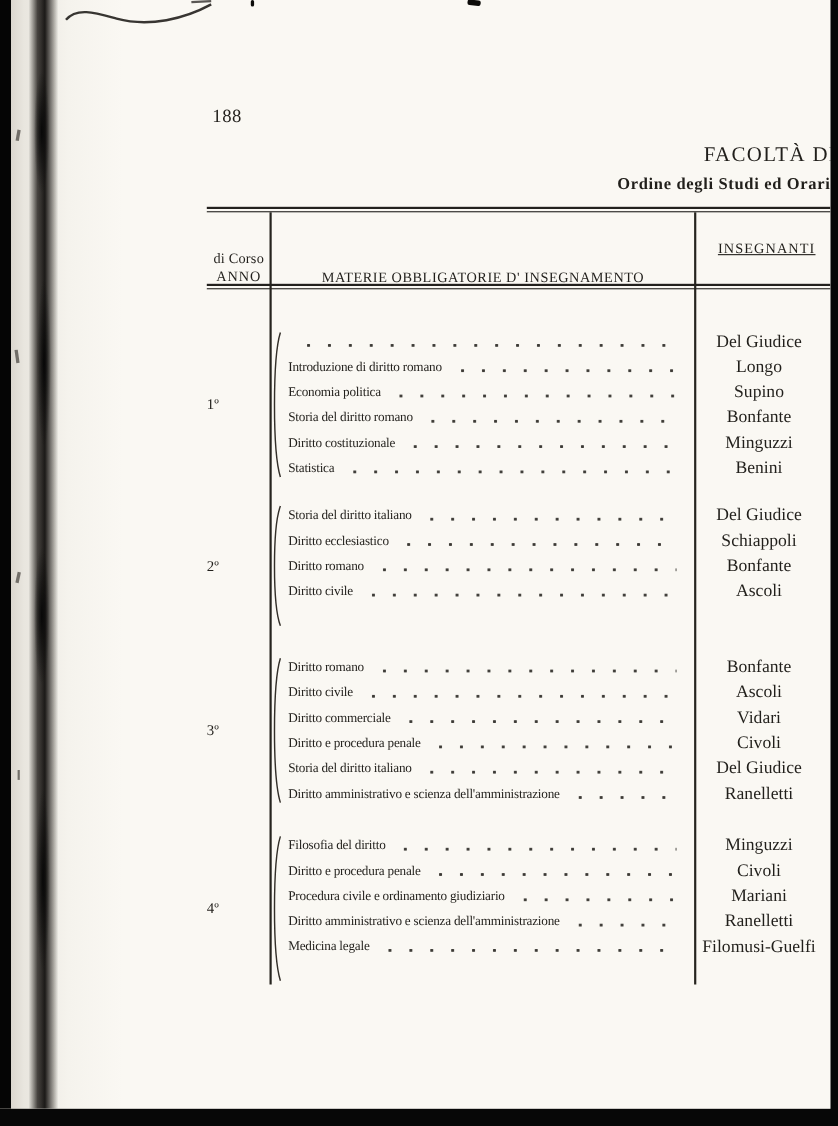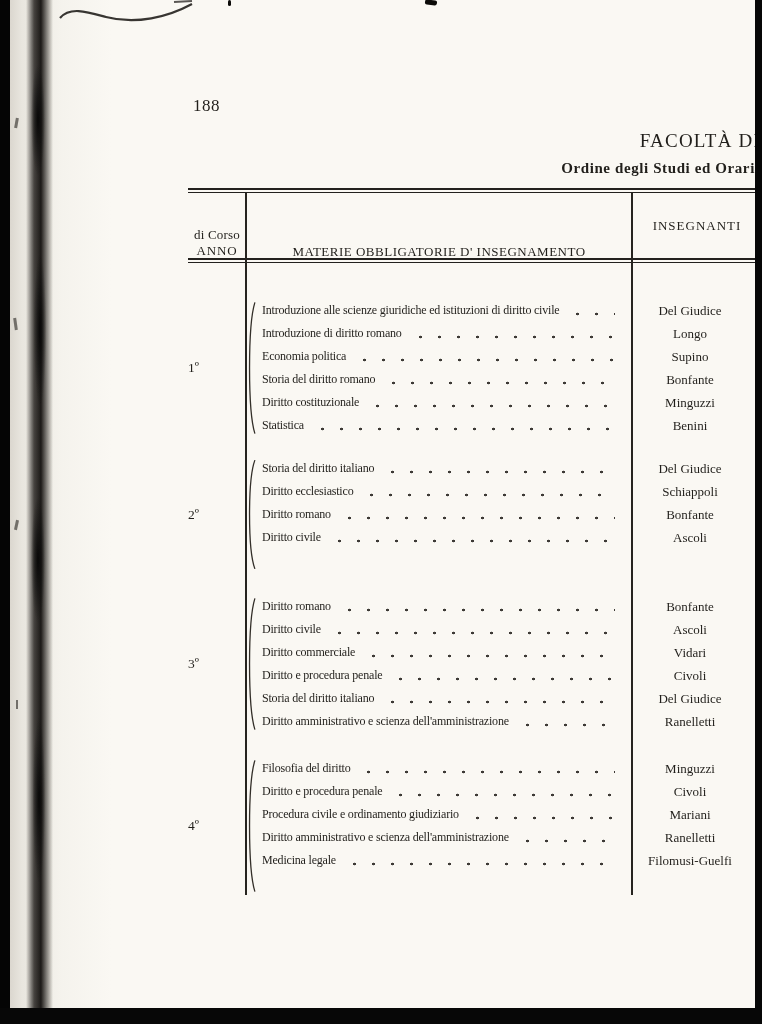--- a/index.html
+++ b/index.html
@@ -25,37 +25,37 @@
 
   .double-rule{position:absolute;left:188px;right:0;height:6px;border-top:2.5px solid #23211e;}
   .double-rule::after{content:"";display:block;height:1px;background:#23211e;margin-top:2px;}
   .rule-top{top:188px;}
   .rule-mid{top:258px;}
 
   .hdr{position:absolute;font-size:13px;text-align:center;letter-spacing:.8px;white-space:nowrap;}
   .hdr-anno{left:188px;width:58px;top:207px;margin-top:36px;}
   .hdr-corso{left:188px;width:58px;top:227px;letter-spacing:.2px;}
   .hdr-materie{left:246px;width:386px;top:218px;letter-spacing:.5px;margin-top:26px;}
-  .hdr-insegnanti{left:632px;width:130px;top:218px;letter-spacing:1px;}
+  .hdr-insegnanti{left:632px;width:130px;top:218px;letter-spacing:1px;text-decoration:underline;}
 
   .vline{position:absolute;top:193px;height:702px;width:1.5px;background:#26241f;}
   .vline-1{left:245px;}
   .vline-2{left:631px;}
 
   .group{position:absolute;left:188px;right:0;}
   .year{position:absolute;left:0;top:50%;transform:translateY(-50%);width:56px;text-align:left;font-size:13.5px;}
   .brace{position:absolute;left:57px;top:2px;height:calc(100% - 4px);width:11px;}
   .brace path{stroke:#332f29;fill:none;stroke-width:1.3;vector-effect:non-scaling-stroke;}
   .rows{position:absolute;left:0;top:0;right:0;}
   .row{display:flex;align-items:center;height:23px;padding-left:74px;}
   .subject{font-size:12px;letter-spacing:-0.2px;white-space:nowrap;flex:0 0 auto;}
   .leader{flex:1 1 0;min-width:0;height:100%;margin:0 10px 0 7px;
           background-image:radial-gradient(circle,rgba(40,38,33,.9) 1.2px,rgba(0,0,0,0) 1.6px);
           background-size:19px 6px;background-repeat:repeat-x;background-position:2px 12px;}
-  .teacher{flex:0 0 130px;text-align:center;font-size:13px;white-space:nowrap;}
+  .teacher{flex:0 0 130px;text-align:center;font-size:16px;white-space:nowrap;}
 </style>
 </head>
 <body>
 
 <div class="frame">
   <div class="page">
 
     <svg class="squiggle" viewBox="0 0 140 28">
       <path d="M136 4 C 112 17, 80 25, 50 17 C 32 12, 14 6, 4 18" stroke="#15130f" stroke-width="2.2" fill="none" opacity="0.85"></path>
       <path d="M118 2 L136 1" stroke="#15130f" stroke-width="2" fill="none" opacity="0.7"></path>
@@ -78,21 +78,20 @@
     <div class="hdr hdr-insegnanti">INSEGNANTI</div>
     <div class="double-rule rule-mid"></div>
 
     <div class="group" style="top:299px;height:138px;">
       <div class="year">1º</div>
       <svg class="brace" viewBox="0 0 10 100" preserveAspectRatio="none">
           <path d="M9 1 C 2.5 18, 2.5 82, 9 99"></path>
         </svg>
       <div class="rows">
   <div class="row">
-    <span class="subject">Introduzione alle scienze giuridiche ed istituzioni di diritto civile</span>
     <span class="leader"></span>
     <span class="teacher">Del Giudice</span>
   </div>
 
   <div class="row">
     <span class="subject">Introduzione di diritto romano</span>
     <span class="leader"></span>
     <span class="teacher">Longo</span>
   </div>
 

